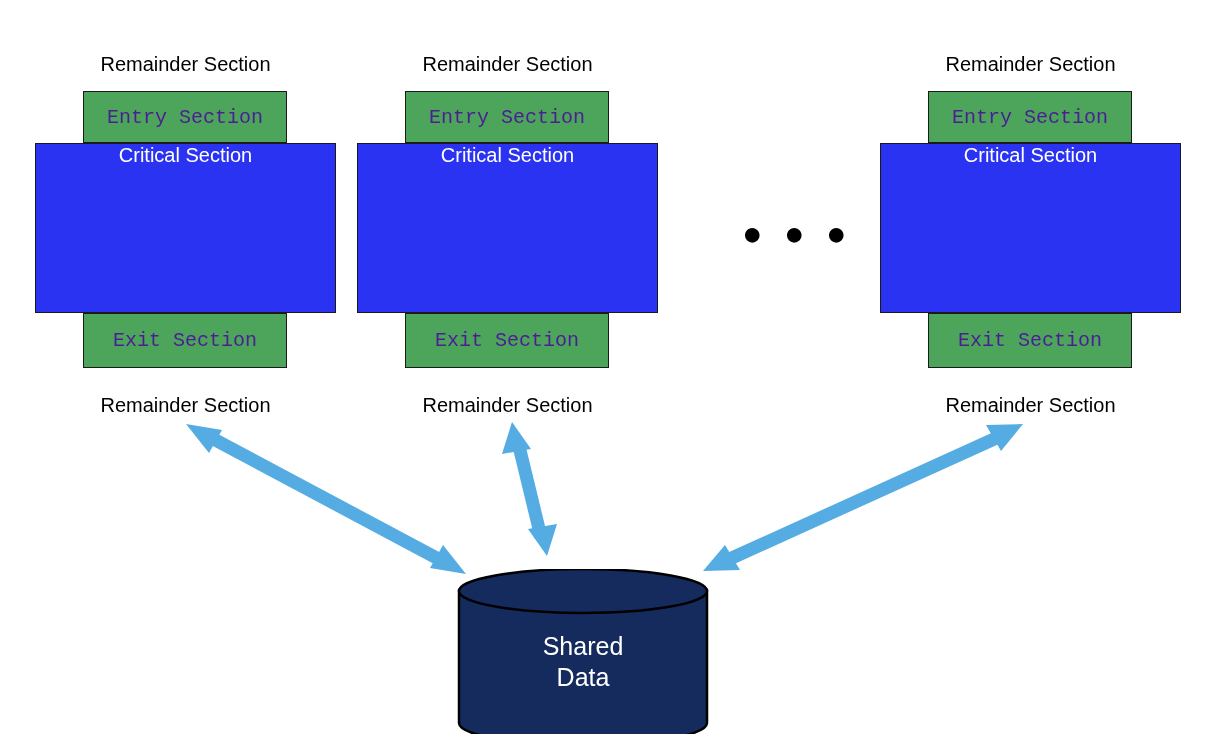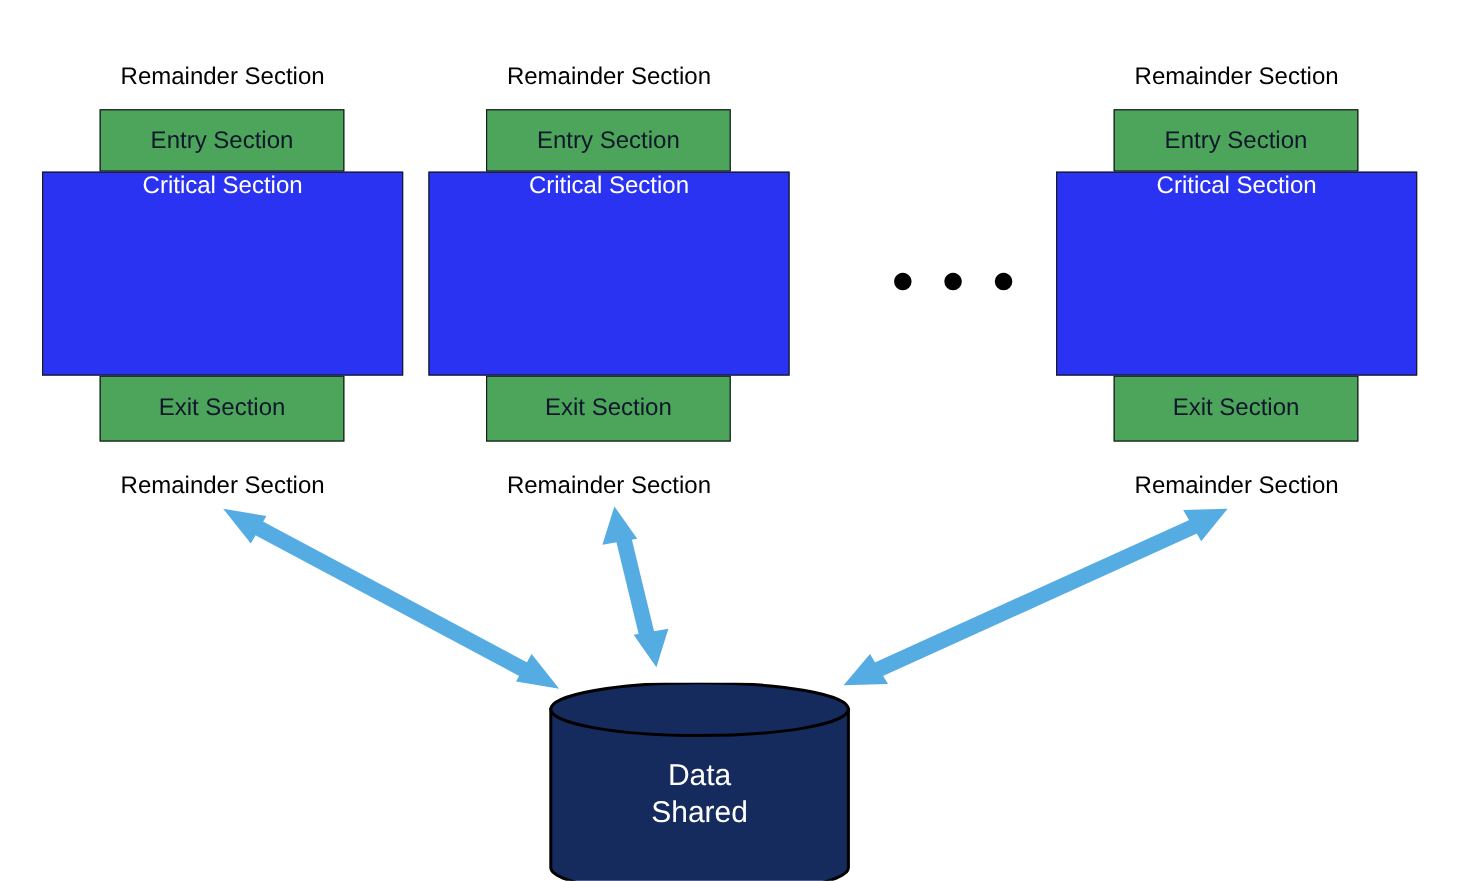--- a/index.html
+++ b/index.html
@@ -39,22 +39,23 @@
 
   .box-entry, .box-exit {
     position: absolute;
     background: #4CA55B;
     border: 1.5px solid #1a1a1a;
     box-sizing: border-box;
     display: flex;
     align-items: center;
     justify-content: center;
     font-size: 20px;
-    color: #0f172a;
+    color: #4c1d95;
     z-index: 1;
+    font-family: Liberation Mono, monospace;
   }
   .box-critical {
     position: absolute;
     background: #2B33F2;
     border: 1.5px solid #1a1a1a;
     box-sizing: border-box;
     display: flex;
     align-items: flex-start;
     justify-content: center;
     font-size: 20px;
@@ -187,18 +188,18 @@
       <polygon points="1023,400 986,401 1001,427" fill="#54ACE2"></polygon>
     </g>
   </svg>
 
   <div class="cyl-wrap">
     <svg viewBox="0 0 252 176" width="252" height="176">
       <path d="M 2,22 L 2,154 A 124,22 0 0 0 250,154 L 250,22 Z" fill="#152B5E" stroke="#000000" stroke-width="2.5"></path>
       <ellipse cx="126" cy="22" rx="124" ry="22" fill="#152B5E" stroke="#000000" stroke-width="2.5"></ellipse>
     </svg>
     <div class="cyl-text">
+      <div>Shared</div>
       <div>Data</div>
-      <div>Shared</div>
     </div>
   </div>
 
 </div>
 
 </body></html>

